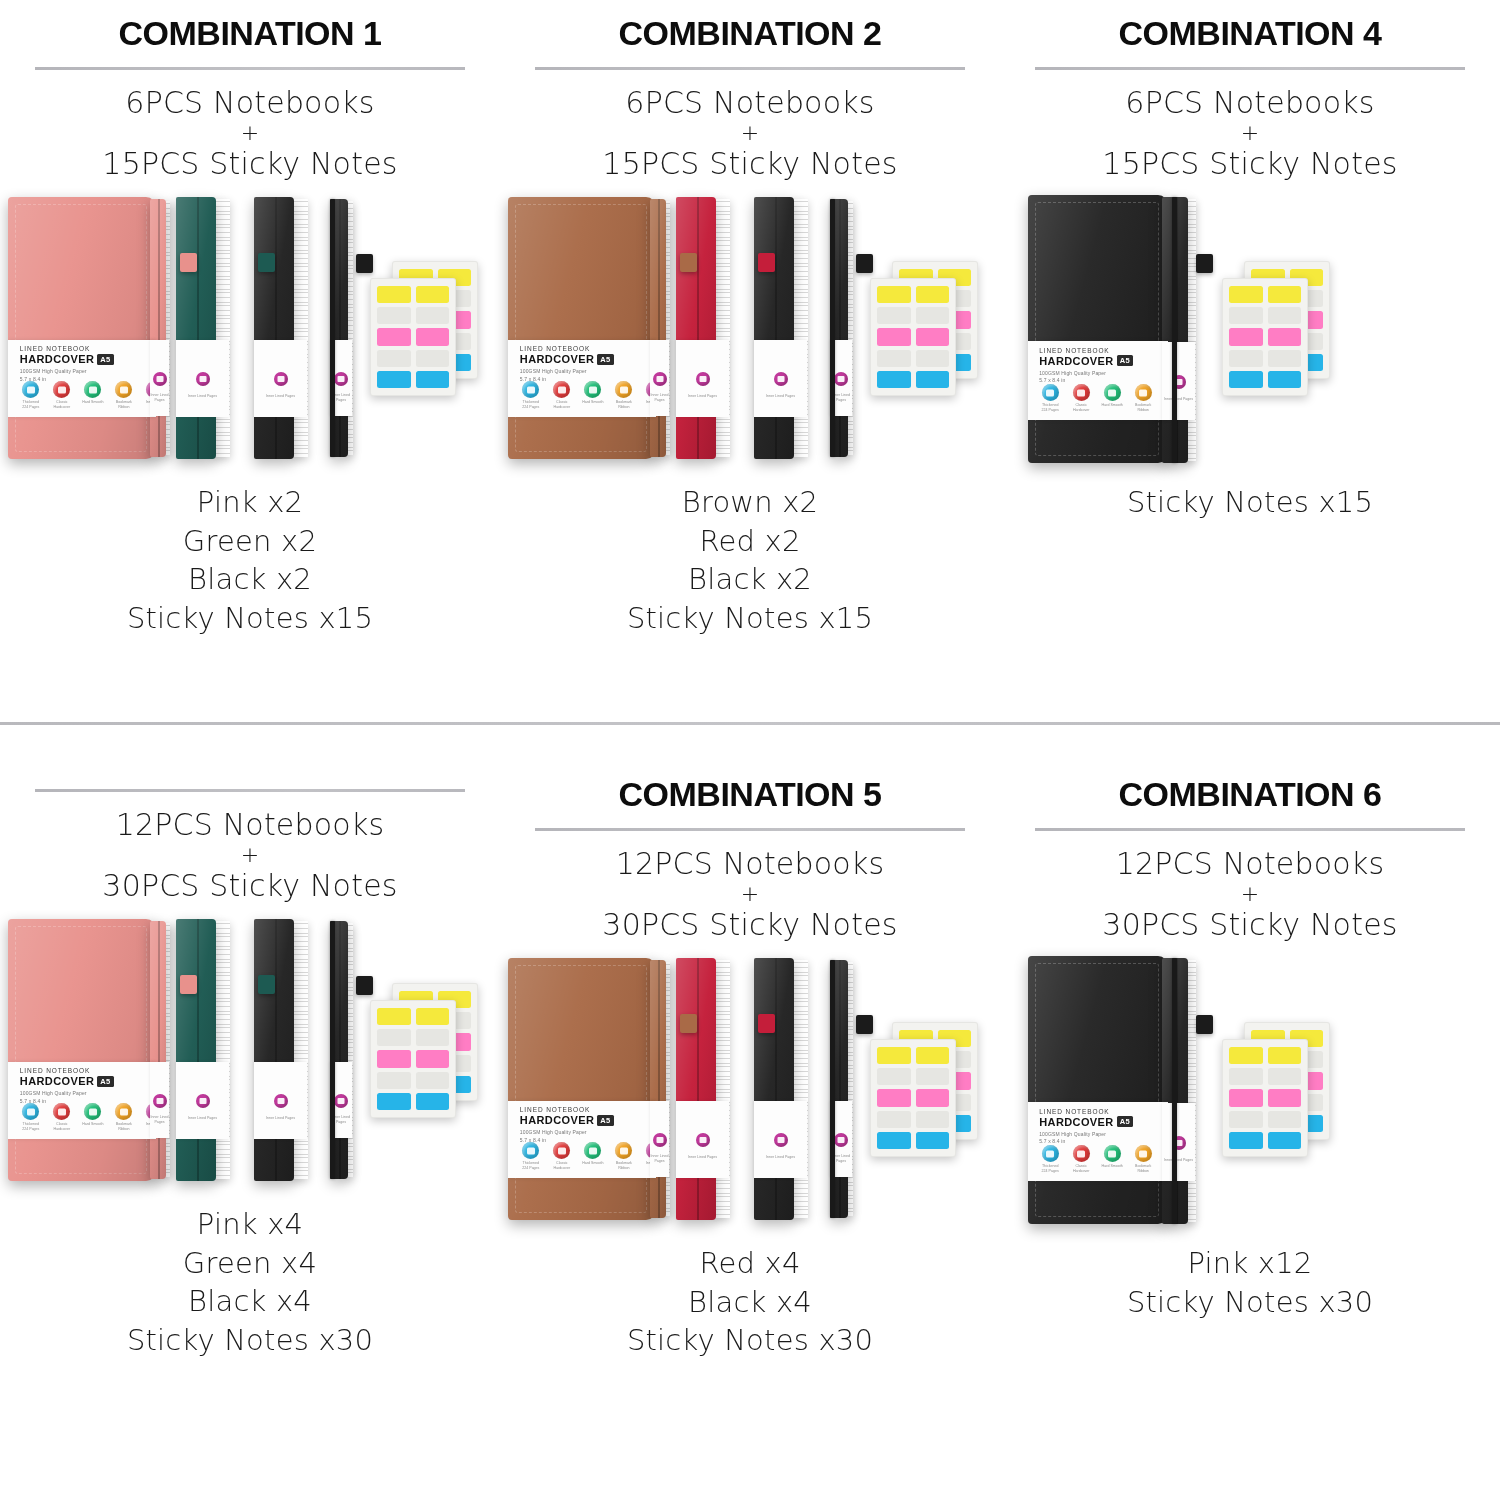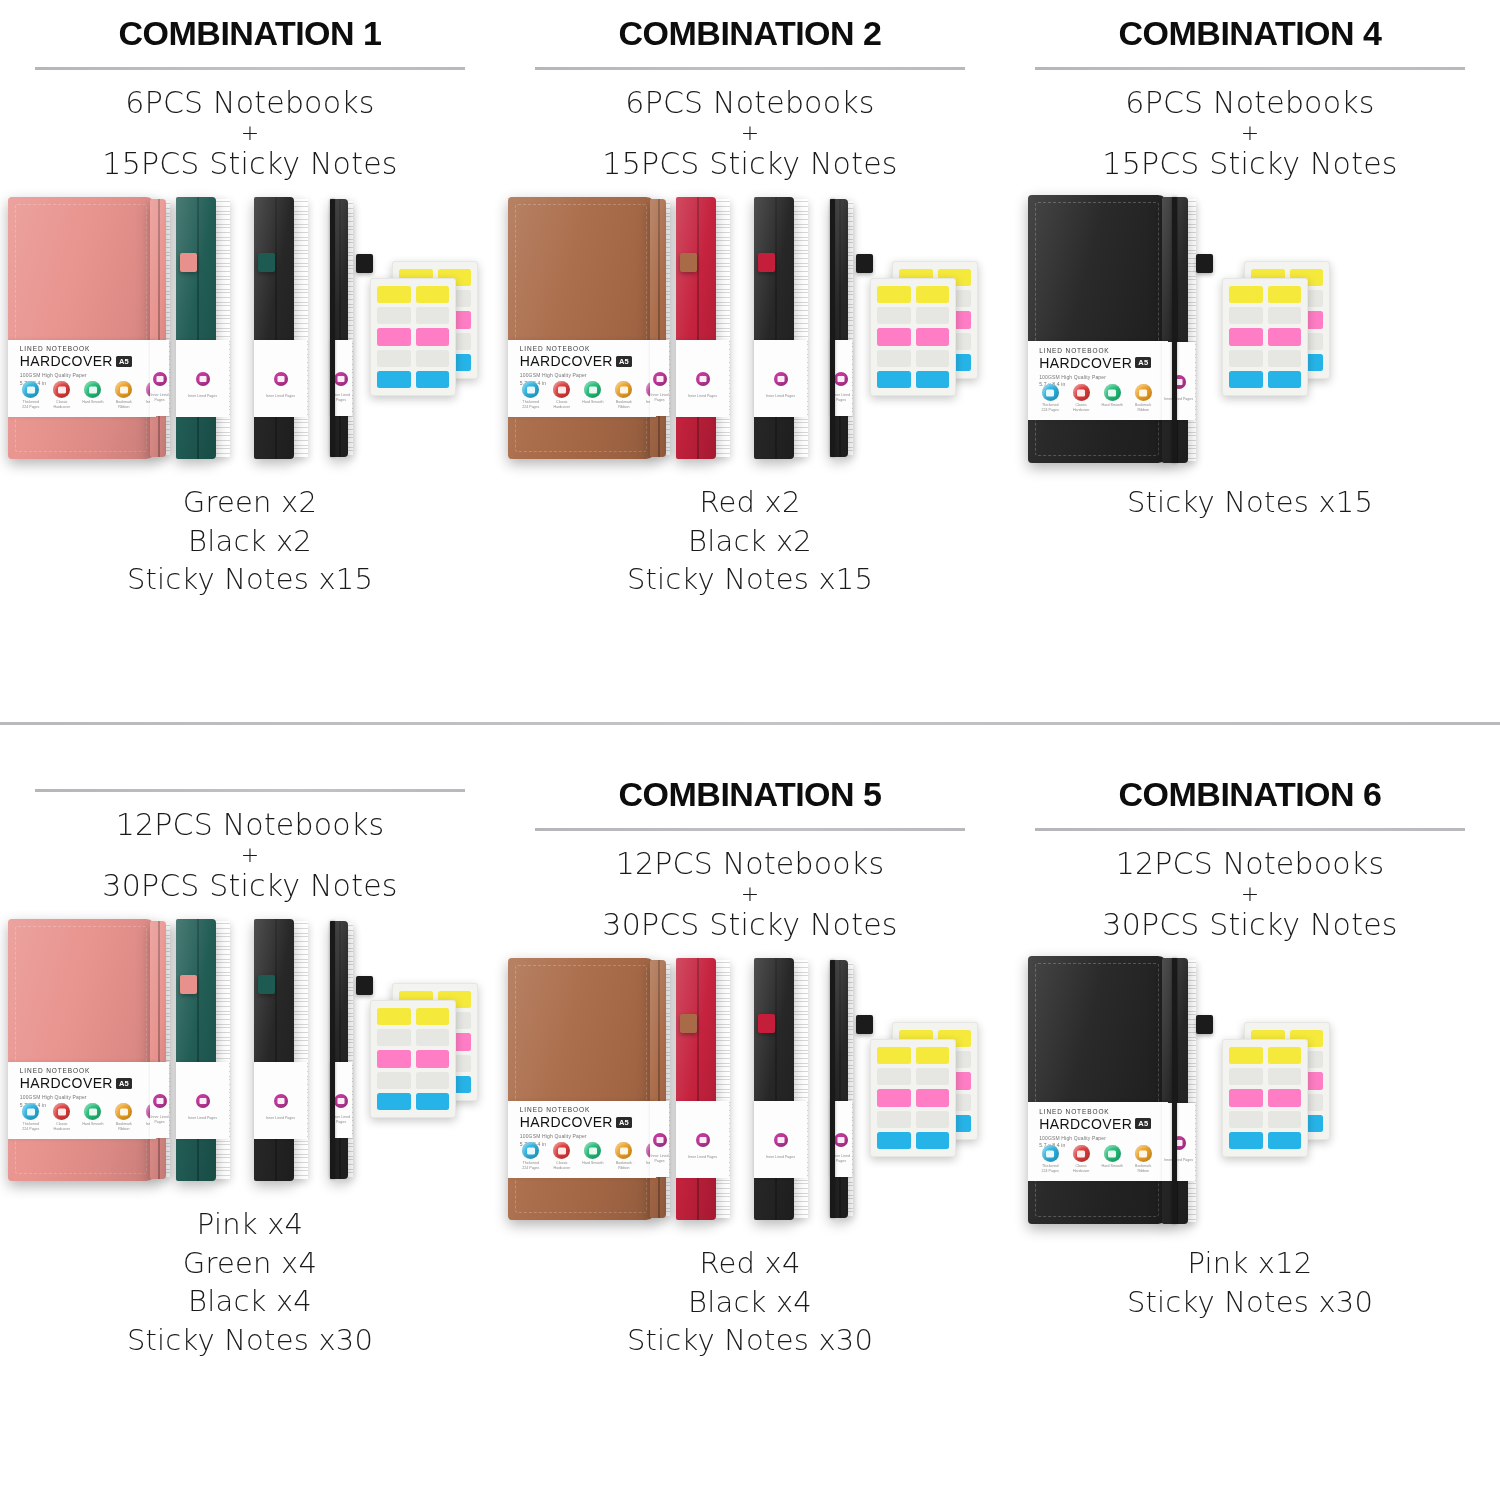--- a/index.html
+++ b/index.html
@@ -85,22 +85,22 @@
   }
   .band-txt { position: absolute; left: 8%; top: 7%; }
   .band-l1 {
     font-size: 6.5px; letter-spacing: 0.9px; color: #3a3a3a;
     font-family: "Liberation Sans", sans-serif;
   }
   .band-l2 {
     display: flex; align-items: center; gap: 3px; margin-top: 1px;
   }
   .band-l2 b {
-    font-size: 14px; letter-spacing: 0.4px; color: #111;
-    font-family: "Liberation Sans", sans-serif; font-weight: normal;
+    font-size: 11px; letter-spacing: 0.4px; color: #111;
+    font-family: "Liberation Sans", sans-serif; font-weight: bold;
   }
   .a5-chip {
     background: #2b2b2b; color: #fff; font-size: 7.5px; font-weight: bold;
     padding: 1px 3px; border-radius: 1.5px; letter-spacing: 0.3px;
   }
   .band-l3 {
     margin-top: 3px; font-size: 5px; color: #777; letter-spacing: 0.15px;
     line-height: 1.5;
   }
   .icons-row {
@@ -311,20 +311,21 @@
                 <div class="tab" style="background:#FF7DC4"></div>
                 <div class="tab blank"></div>
                 <div class="tab blank"></div>
                 <div class="tab" style="background:#26B4E8"></div>
                 <div class="tab" style="background:#26B4E8"></div>
               </div>
           </div>
           </div>
           </div>
     <div class="caption">
+          <div>Pink x2</div>
           <div>Green x2</div>
           <div>Black x2</div>
           <div>Sticky Notes x15</div>
         </div>
   </div>
   <div class="panel">
     <div class="panel-title">COMBINATION 2</div>
     <div class="title-rule"></div>
     <div class="spec">
       <div>6PCS Notebooks</div>
@@ -437,20 +438,21 @@
                 <div class="tab" style="background:#FF7DC4"></div>
                 <div class="tab blank"></div>
                 <div class="tab blank"></div>
                 <div class="tab" style="background:#26B4E8"></div>
                 <div class="tab" style="background:#26B4E8"></div>
               </div>
           </div>
           </div>
           </div>
     <div class="caption">
+          <div>Brown x2</div>
           <div>Red x2</div>
           <div>Black x2</div>
           <div>Sticky Notes x15</div>
         </div>
   </div>
   <div class="panel">
     <div class="panel-title">COMBINATION 4</div>
     <div class="title-rule"></div>
     <div class="spec">
       <div>6PCS Notebooks</div>

